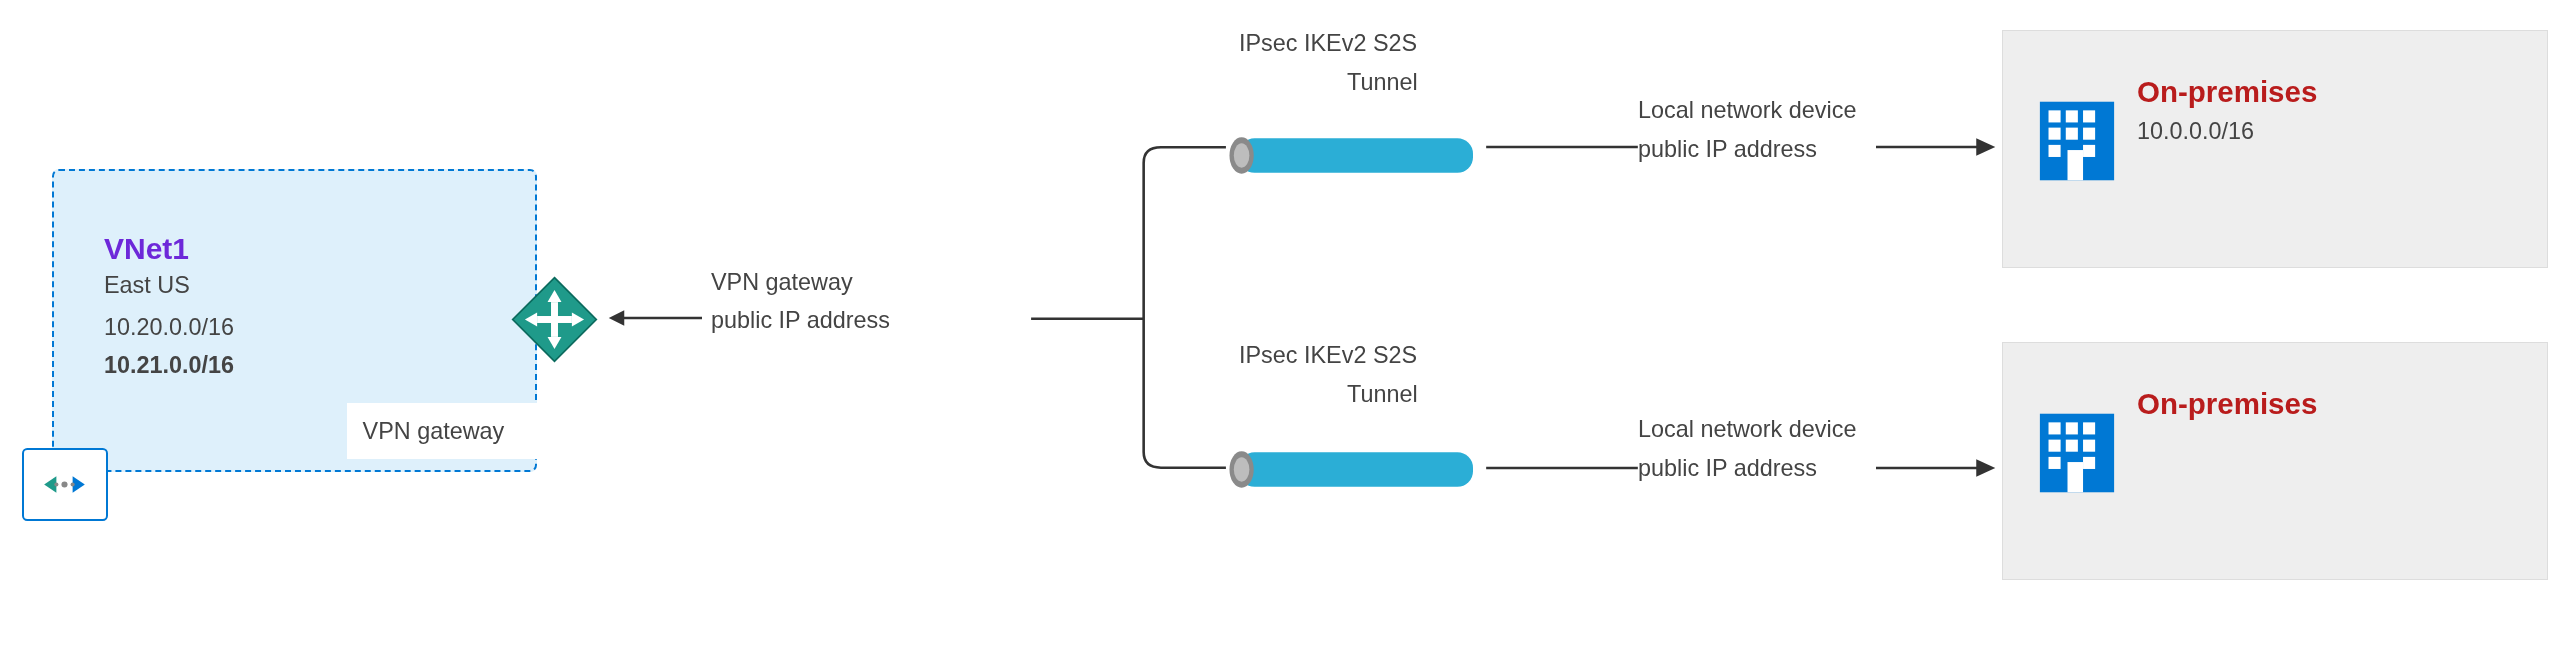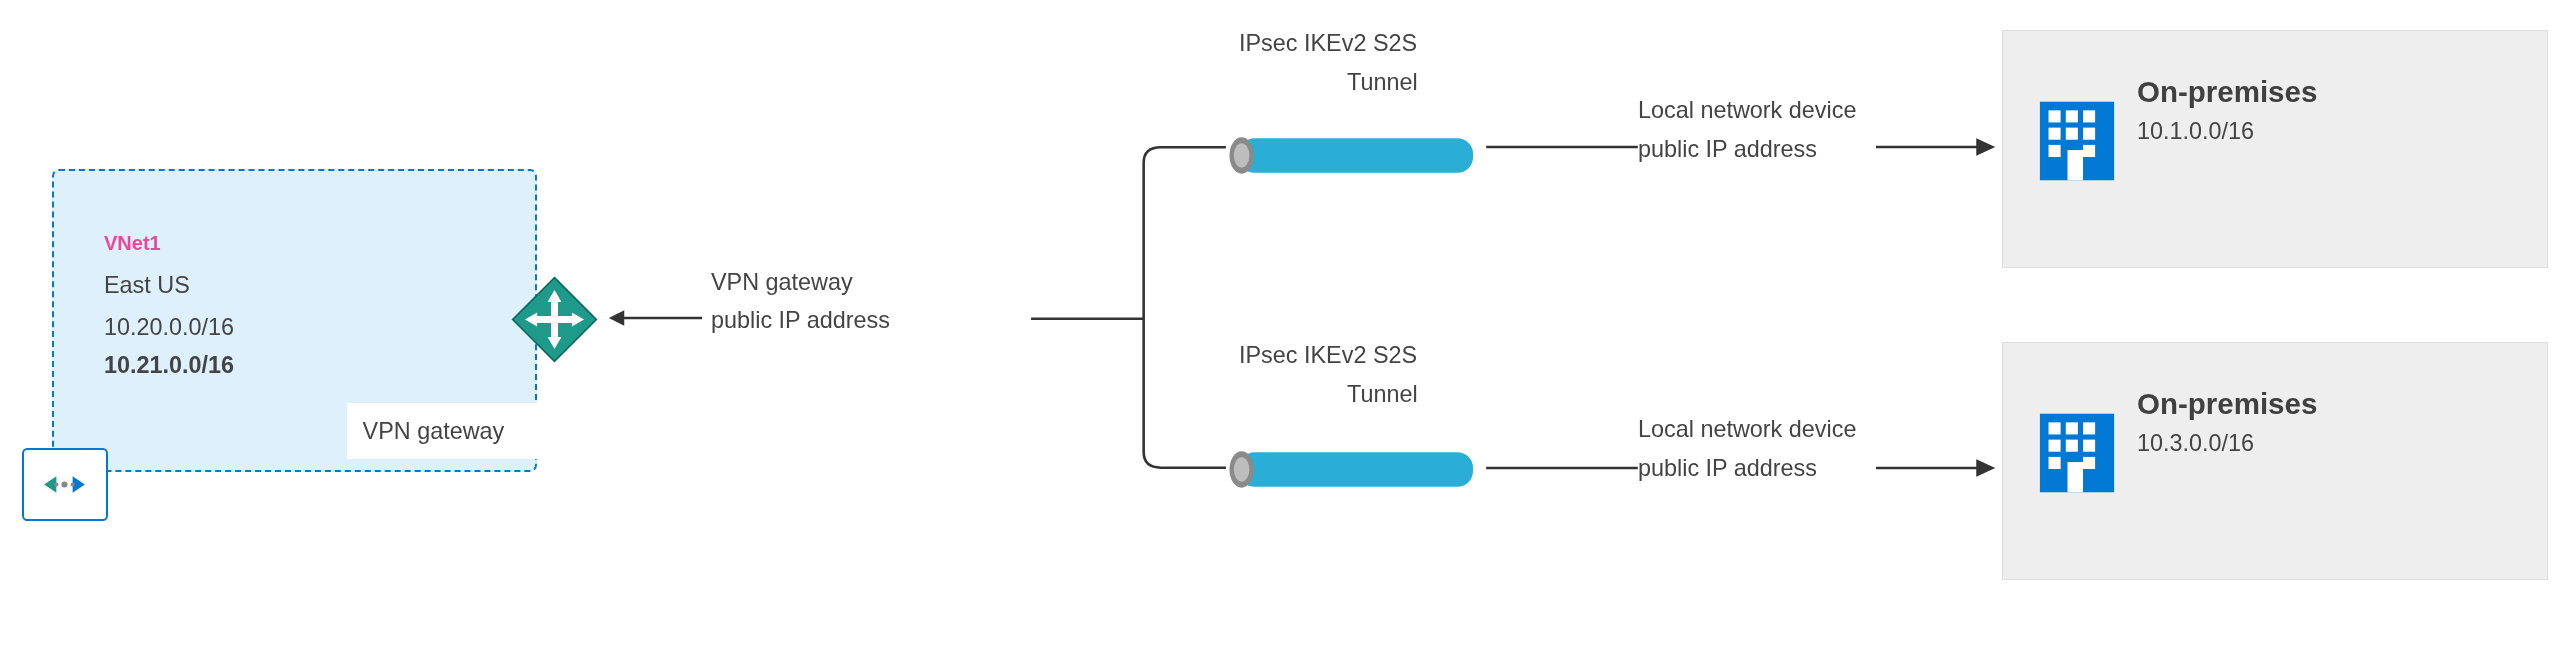--- a/index.html
+++ b/index.html
@@ -19,21 +19,21 @@
 
   
   .vnet-box {
     left: 52px; top: 169px;
     width: 485px; height: 303px;
     border: 2.6px dashed #0078D4;
     border-radius: 7px;
     background: #DEF0FB;
     box-sizing: border-box;
   }
-  .vnet-title { left: 104px; top: 232px; font-weight: 700; font-size: 20px; color:#ec4899; }
+  .vnet-title { left: 104px; top: 232px; font-weight: 700; font-size: 30px; color:#6d28d9; }
   .vnet-region { left: 104px; top: 272px; }
   .vnet-cidr1 { left: 104px; top: 314px; text-align: center; }
   .vnet-cidr2 { left: 104px; top: 352px; font-weight: bold; }
 
   .vpn-gw-label-box {
     left: 347px; top: 403px;
     width: 199px; height: 56px;
     background: #fff;
     display:flex; align-items:center; justify-content:flex-start;
     padding-left:15.6px;
@@ -53,21 +53,21 @@
   .local-2b { left: 1638px; top: 455px; }
 
   .site-box {
     width: 546px; height: 238px;
     background: #eee;
     border: 1.7px solid #ddd;
     box-sizing: border-box;
   }
   .site1 { left: 2002px; top: 30px; }
   .site2 { left: 2002px; top: 342px; }
-  .site-title { font-weight: 700; font-size: 29.5px; color:#404040; }
+  .site-title { font-weight: 700; font-size: 29.5px; color:#b91c1c; }
   .site-inner { margin-left: 134px; margin-top: 39px; line-height: 1.5; }
 
   
   .vnet-icon { left: 21.7px; top: 448px; width: 82px; height: 69px; background:#fff; border:2.6px solid #0078D4; border-radius:5.2px; display:flex; align-items:center; justify-content:center;}
   .gw-icon { left: 511px; top: 276px; width: 87px; height: 87px; }
   .building-icon { position:absolute; left: 35px; top: 69px; width: 78px; height: 82px; }
   .tunnel-svg { width: 260px; height: 47px; }
   .tunnel1 { left: 1226px; top: 132px; }
   .tunnel2 { left: 1226px; top: 446px; }
 
@@ -179,21 +179,21 @@
           <rect x="32" y="32" width="14" height="14"></rect>
           <rect x="52" y="32" width="14" height="14"></rect>
           <rect x="12" y="52" width="14" height="14"></rect>
           <rect x="52" y="52" width="14" height="14"></rect>
           <rect x="34" y="58" width="18" height="35"></rect>
         </g>
       </svg>
     </div>
     <div class="site-inner">
       <div class="site-title">On-premises</div>
-      <div>10.1.0.0/16</div>
+      <div>10.0.0.0/16</div>
     </div>
   </div>
 
   <div class="abs site-box site2">
     <div class="building-icon">
       <svg viewBox="0 0 90 95" width="78" height="82">
         <rect x="2" y="2" width="86" height="91" fill="#0078D4"></rect>
         <g fill="#fff">
           <rect x="12" y="12" width="14" height="14"></rect>
           <rect x="32" y="12" width="14" height="14"></rect>
@@ -202,18 +202,17 @@
           <rect x="32" y="32" width="14" height="14"></rect>
           <rect x="52" y="32" width="14" height="14"></rect>
           <rect x="12" y="52" width="14" height="14"></rect>
           <rect x="52" y="52" width="14" height="14"></rect>
           <rect x="34" y="58" width="18" height="35"></rect>
         </g>
       </svg>
     </div>
     <div class="site-inner">
       <div class="site-title">On-premises</div>
-      <div>10.3.0.0/16</div>
     </div>
   </div>
 
 </div>
 
 
 </body></html>

